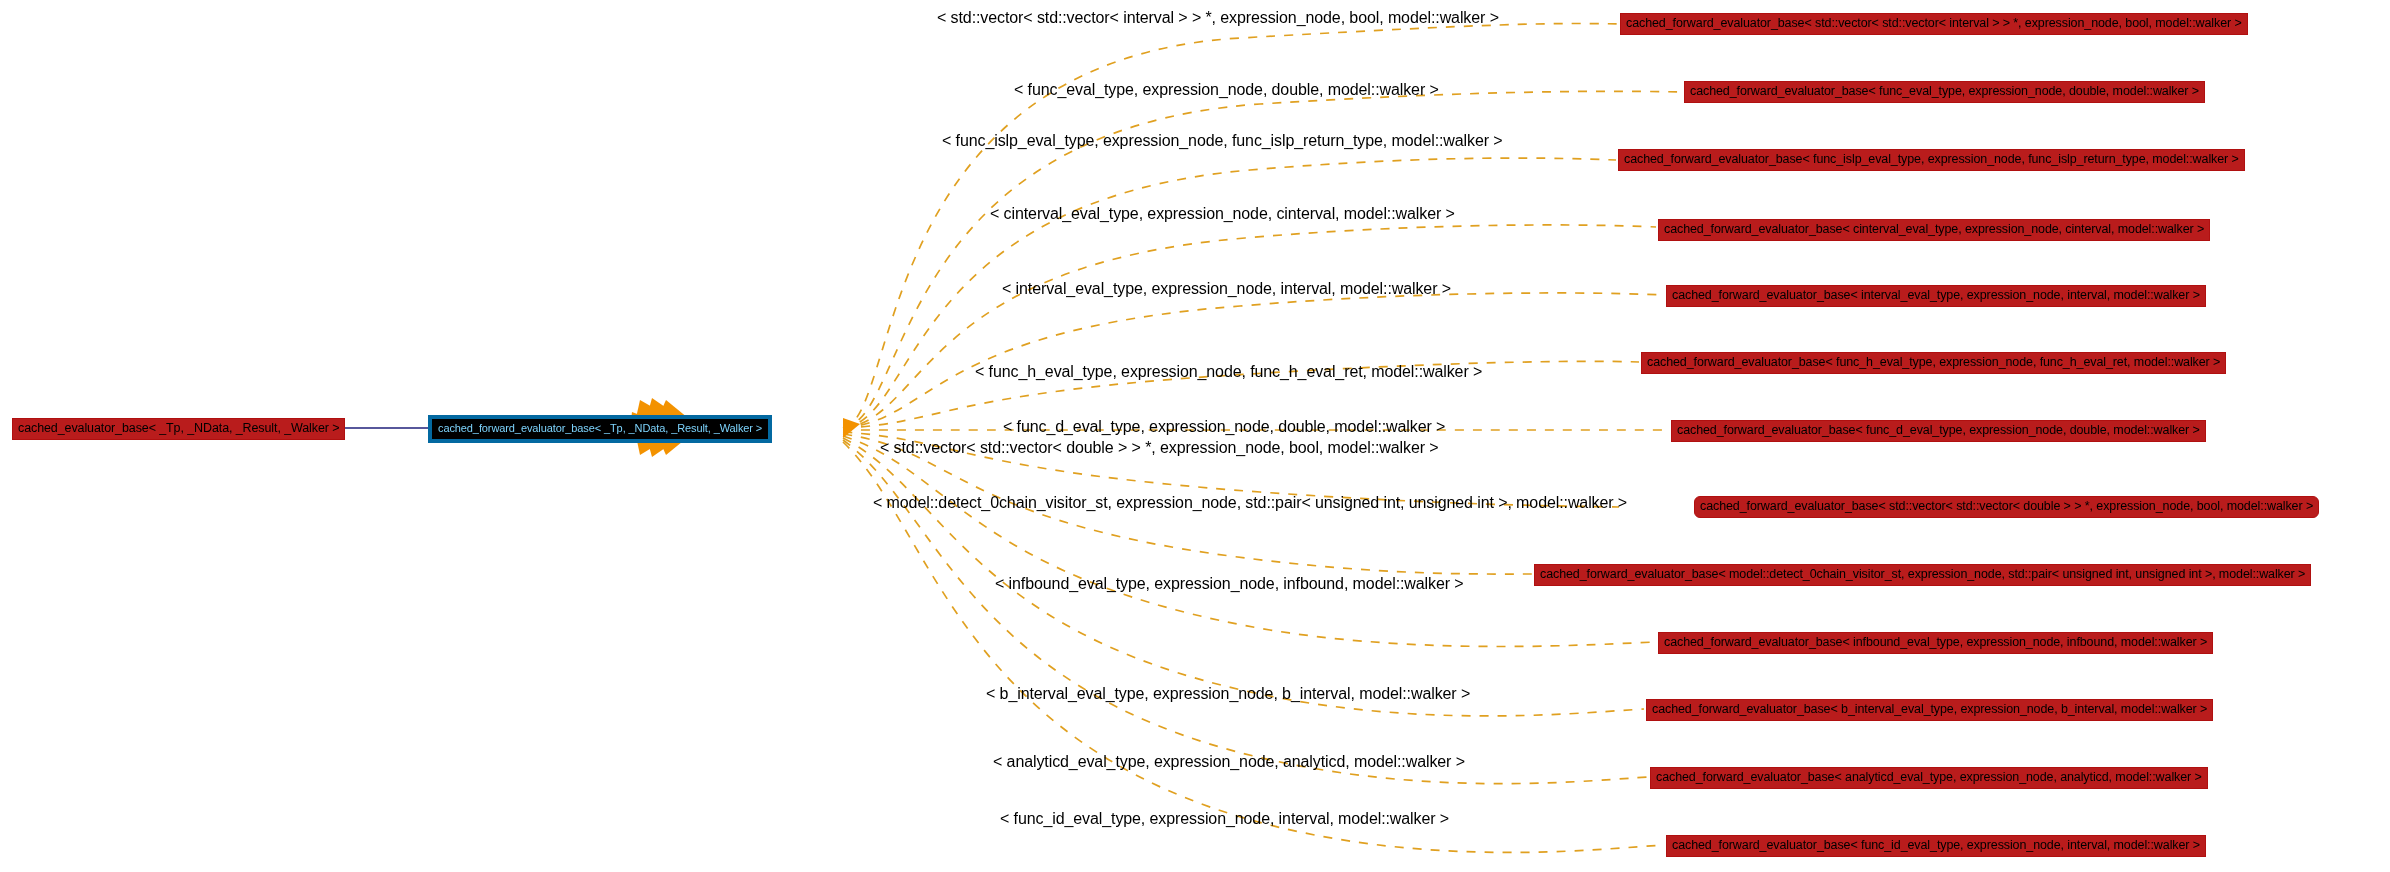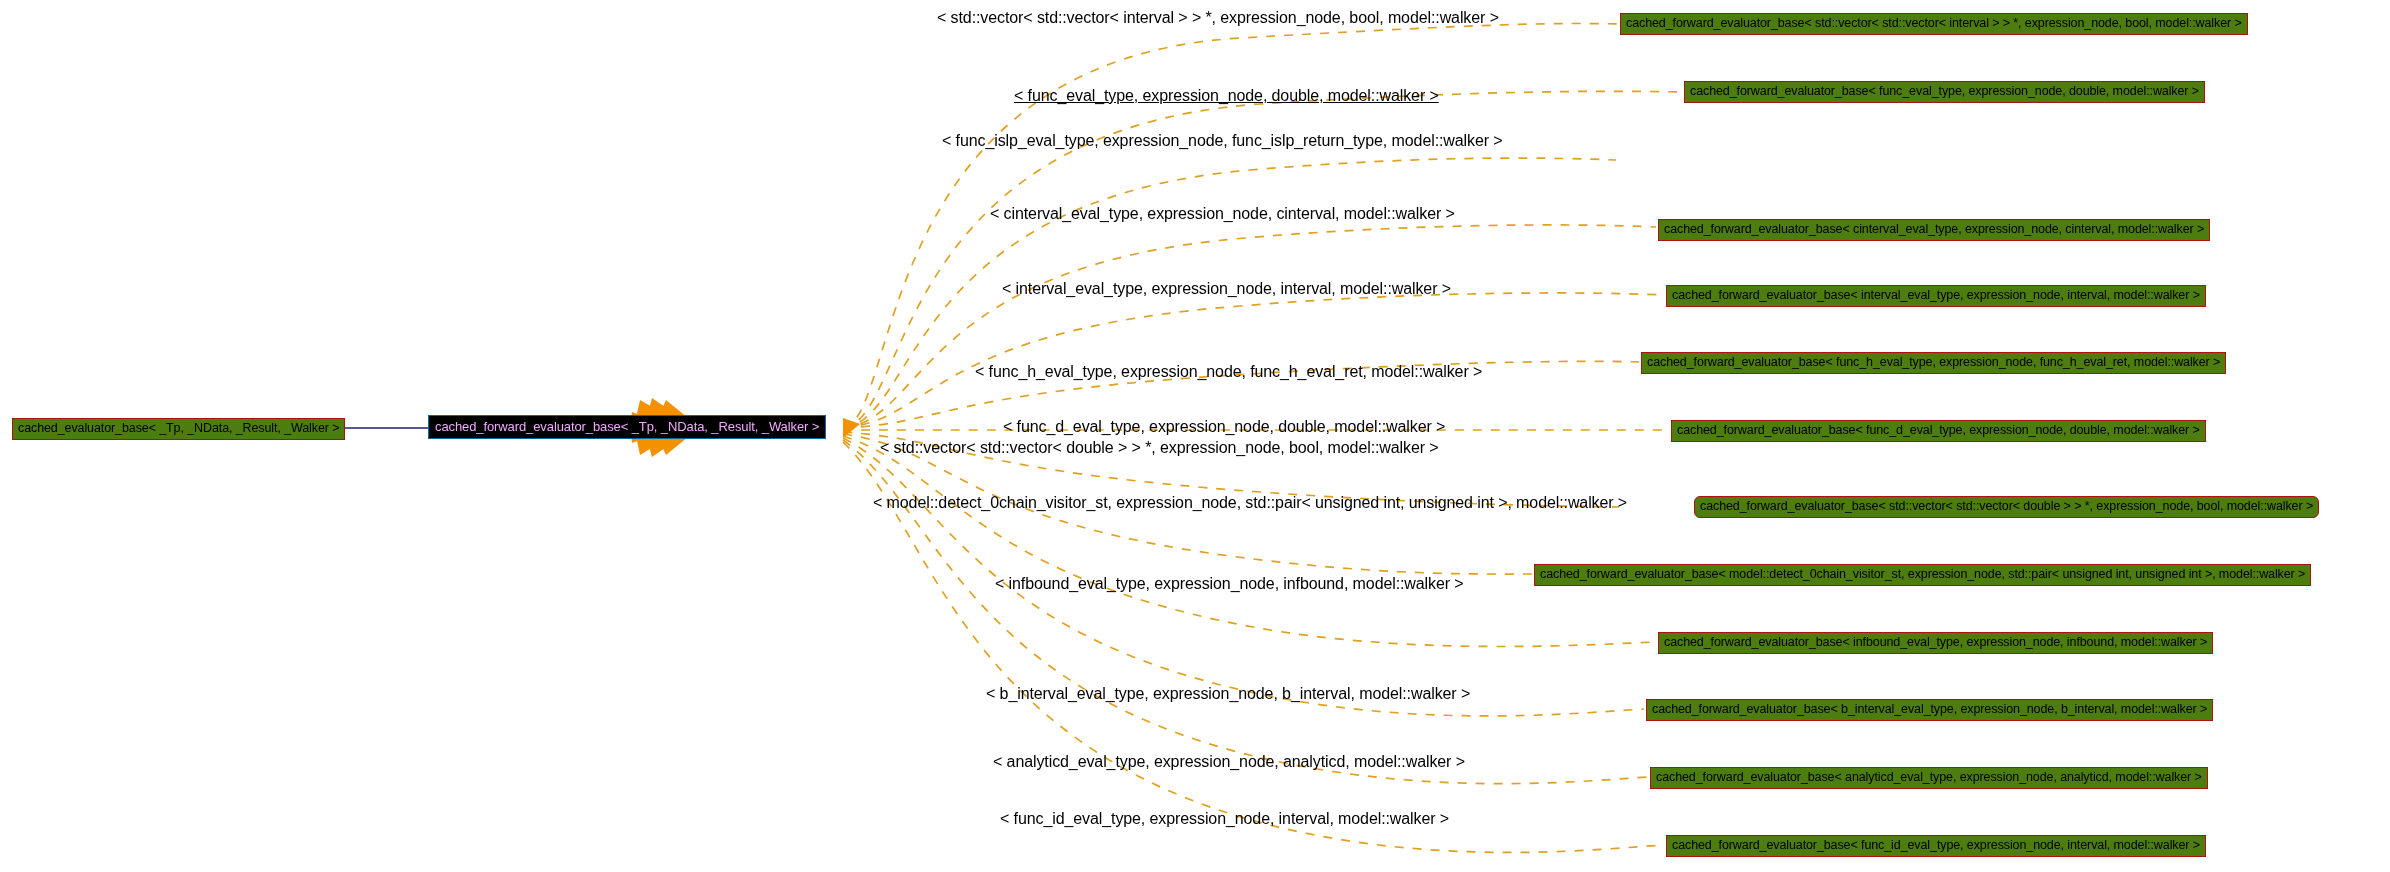--- a/index.html
+++ b/index.html
@@ -28,28 +28,28 @@
   }
   .node {
     position: absolute;
     box-sizing: border-box;
     white-space: nowrap;
     font-size: 12.5px;
     line-height: 1;
     letter-spacing: -0.1px;
     padding: 3px 5px 4px 5px;
     border: 1px solid #b01010;
-    background: #4d7c0f;
+    background: #b91c1c;
     color: #000000;
   }
   .node.root {
     background: #000000;
-    color: #f0abfc;
-    border: 1px solid #0369a1;
-    font-size: 13px;
+    color: #7dd3fc;
+    border: 4px solid #0369a1;
+    font-size: 11px;
     padding: 4px 6px 5px 6px;
   }
   .edge-label {
     position: absolute;
     white-space: nowrap;
     font-size: 16px;
     line-height: 1;
     letter-spacing: -0.1px;
     color: #000000;
     background: transparent;
@@ -111,20 +111,23 @@
   <div class="node root" style="left:428px; top:415px;">
     <span>cached_forward_evaluator_base&lt; _Tp, _NData, _Result, _Walker &gt;</span>
   </div>
 
   <div class="node" style="left:1620px; top:13px;">
     <span>cached_forward_evaluator_base&lt; std::vector&lt; std::vector&lt; interval &gt; &gt; *, expression_node, bool, model::walker &gt;</span>
   </div>
   <div class="node" style="left:1684px; top:81px;">
     <span>cached_forward_evaluator_base&lt; func_eval_type, expression_node, double, model::walker &gt;</span>
   </div>
+  <div class="node" style="left:1618px; top:149px;">
+    <span>cached_forward_evaluator_base&lt; func_islp_eval_type, expression_node, func_islp_return_type, model::walker &gt;</span>
+  </div>
   <div class="node" style="left:1658px; top:219px;">
     <span>cached_forward_evaluator_base&lt; cinterval_eval_type, expression_node, cinterval, model::walker &gt;</span>
   </div>
   <div class="node" style="left:1666px; top:285px;">
     <span>cached_forward_evaluator_base&lt; interval_eval_type, expression_node, interval, model::walker &gt;</span>
   </div>
   <div class="node" style="left:1641px; top:352px;">
     <span>cached_forward_evaluator_base&lt; func_h_eval_type, expression_node, func_h_eval_ret, model::walker &gt;</span>
   </div>
   <div class="node" style="left:1671px; top:420px;">
@@ -145,21 +148,21 @@
   <div class="node" style="left:1650px; top:767px;">
     <span>cached_forward_evaluator_base&lt; analyticd_eval_type, expression_node, analyticd, model::walker &gt;</span>
   </div>
   <div class="node" style="left:1666px; top:835px;">
     <span>cached_forward_evaluator_base&lt; func_id_eval_type, expression_node, interval, model::walker &gt;</span>
   </div>
 
   <div class="edge-label" style="left:937px; top:10px;">
     <span>&lt; std::vector&lt; std::vector&lt; interval &gt; &gt; *, expression_node, bool, model::walker &gt;</span>
   </div>
-  <div class="edge-label" style="left:1014px; top:88px;text-decoration:underline;">
+  <div class="edge-label" style="left:1014px; top:82px;">
     <span>&lt; func_eval_type, expression_node, double, model::walker &gt;</span>
   </div>
   <div class="edge-label" style="left:942px; top:133px;">
     <span>&lt; func_islp_eval_type, expression_node, func_islp_return_type, model::walker &gt;</span>
   </div>
   <div class="edge-label" style="left:990px; top:206px;">
     <span>&lt; cinterval_eval_type, expression_node, cinterval, model::walker &gt;</span>
   </div>
   <div class="edge-label" style="left:1002px; top:281px;">
     <span>&lt; interval_eval_type, expression_node, interval, model::walker &gt;</span>

